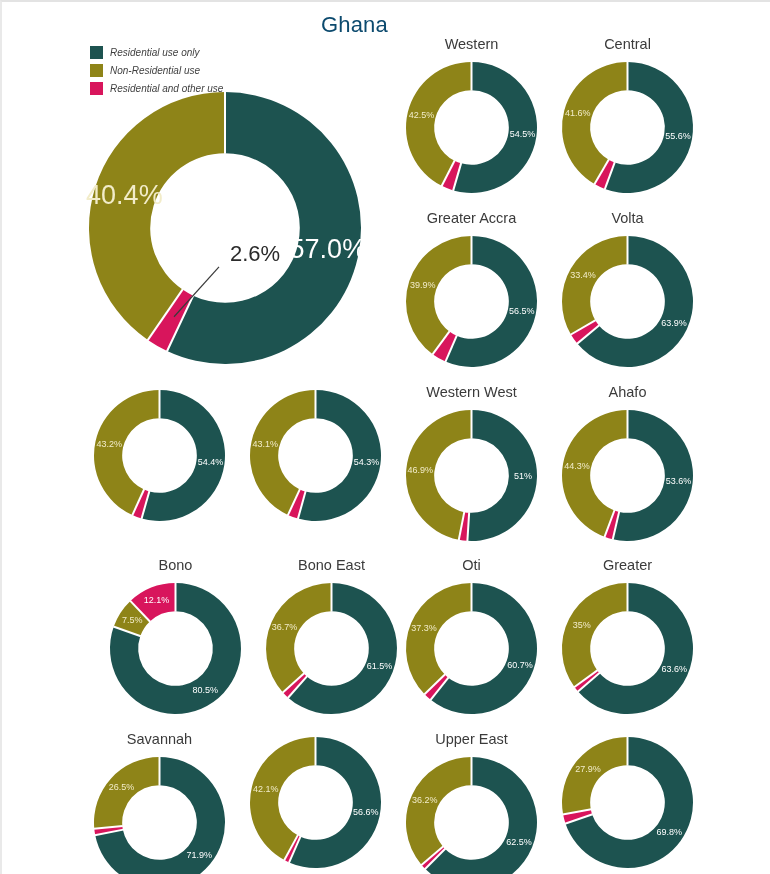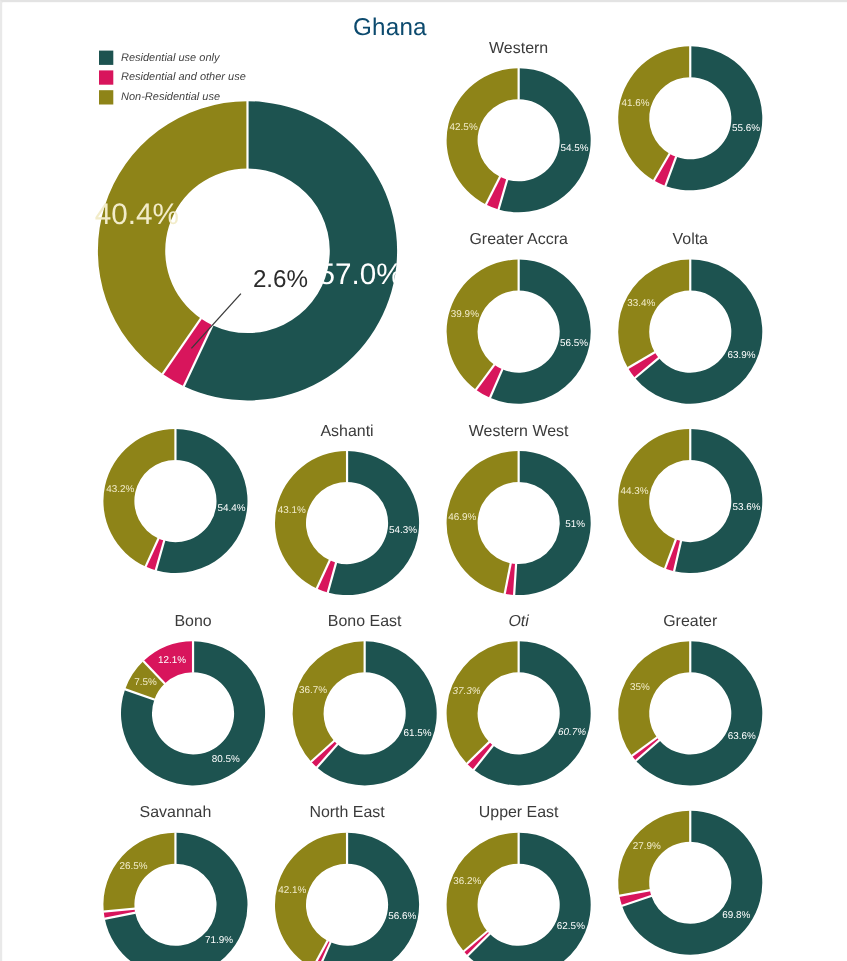--- a/index.html
+++ b/index.html
@@ -137,26 +137,26 @@
 
   <div class="main-panel">
     <div class="main-title">Ghana</div>
 
     <div class="legend" id="legend">
         <div class="legend-row">
           <span class="legend-swatch" style="background: rgb(29, 83, 80);"></span>
           <span class="legend-label">Residential use only</span>
         </div>
         <div class="legend-row">
+          <span class="legend-swatch" style="background: rgb(142, 132, 24);"></span>
+          <span class="legend-label">Non-Residential use</span>
+        </div>
+        <div class="legend-row">
           <span class="legend-swatch" style="background: rgb(216, 21, 92);"></span>
           <span class="legend-label">Residential and other use</span>
-        </div>
-        <div class="legend-row">
-          <span class="legend-swatch" style="background: rgb(142, 132, 24);"></span>
-          <span class="legend-label">Non-Residential use</span>
         </div>
       </div>
 
     <div class="main-donut-wrap" id="main-donut">
         <svg width="272" height="272" viewBox="0 0 272 272">
           <path d="M 136 0 A 136 136 0 1 1 78.09401634715016 259.0564791353787 L 104.15170899093259 203.6810635244583 A 74.80000000000001 74.80000000000001 0 1 0 136 61.19999999999999 Z" fill="#1d5350"></path>
           <path d="M 78.09401634715016 259.0564791353787 A 136 136 0 0 1 58.8514229187611 248.00043327746613 L 93.5682826053186 197.60023830260639 A 74.80000000000001 74.80000000000001 0 0 0 104.15170899093259 203.6810635244583 Z" fill="#d8155c"></path>
           <path d="M 58.8514229187611 248.00043327746613 A 136 136 0 0 1 135.99999999999997 0 L 136 61.19999999999999 A 74.80000000000001 74.80000000000001 0 0 0 93.5682826053186 197.60023830260639 Z" fill="#8e8418"></path>
           <line x1="136" y1="61.69999999999999" x2="136" y2="-0.5" class="sep" stroke-width="2.6"></line>
           <line x1="104.36459863671513" y1="203.22864999822528" x2="77.88112670136763" y2="259.5088926616117" class="sep" stroke-width="2.6"></line>
@@ -179,20 +179,21 @@
             <path d="M 35.76362226705966 123.86092733433809 A 65.5 65.5 0 0 1 65.49999999999999 0 L 65.5 28.165000000000006 A 37.334999999999994 37.334999999999994 0 0 0 48.55026469222401 98.7657285805727 Z" fill="#8e8418"></path>
             <line x1="65.5" y1="28.665000000000006" x2="65.5" y2="-0.5" class="sep" stroke-width="1.8"></line>
             <line x1="55.22336260904499" y1="100.87241791191019" x2="47.08658700141086" y2="128.87938325467826" class="sep" stroke-width="1.8"></line>
             <line x1="48.777259942093785" y1="98.32022531847852" x2="35.536627017189886" y2="124.30643059643226" class="sep" stroke-width="1.8"></line>
             <text x="116.4045414206411" y="72.74478909315066" class="lbl lbl-on-teal" font-size="9">54.5%</text>
             <text x="15.503169617952466" y="53.49682300393897" class="lbl lbl-on-olive" font-size="9">42.5%</text>
           </svg>
         </div>
       </div>
       <div class="small-cell" style="left: 548px; top: 4px;">
+        <div class="small-title">Central</div>
         <div class="small-donut-wrap">
           <svg width="131" height="131" viewBox="0 0 131 131">
             <path d="M 65.5 0 A 65.5 65.5 0 1 1 42.9258885320691 126.98706767632873 L 52.63275646327939 100.54762857550739 A 37.334999999999994 37.334999999999994 0 1 0 65.5 28.165000000000006 Z" fill="#1d5350"></path>
             <path d="M 42.9258885320691 126.98706767632873 A 65.5 65.5 0 0 1 32.51268029285767 122.08698382613072 L 46.697227766928876 97.75458078089451 A 37.334999999999994 37.334999999999994 0 0 0 52.63275646327939 100.54762857550739 Z" fill="#d8155c"></path>
             <path d="M 32.51268029285767 122.08698382613072 A 65.5 65.5 0 0 1 65.49999999999999 0 L 65.5 28.165000000000006 A 37.334999999999994 37.334999999999994 0 0 0 46.697227766928876 97.75458078089451 Z" fill="#8e8418"></path>
             <line x1="65.5" y1="28.665000000000006" x2="65.5" y2="-0.5" class="sep" stroke-width="1.8"></line>
             <line x1="52.80507792486665" y1="100.07826164668043" x2="42.75356707048185" y2="127.45643460515568" class="sep" stroke-width="1.8"></line>
             <line x1="46.94903936774675" y1="97.32261907229808" x2="32.260868692039786" y2="122.51894553472714" class="sep" stroke-width="1.8"></line>
             <text x="116.12383667065541" y="74.49924813486126" class="lbl lbl-on-teal" font-size="9">55.6%</text>
             <text x="15.862489585290149" y="52.08818185033921" class="lbl lbl-on-olive" font-size="9">41.6%</text>
@@ -237,21 +238,20 @@
             <path d="M 38.35839944493988 125.11194107986721 A 65.5 65.5 0 0 1 65.49999999999999 0 L 65.5 28.165000000000006 A 37.334999999999994 37.334999999999994 0 0 0 50.029287683615735 99.4788064155243 Z" fill="#8e8418"></path>
             <line x1="65.5" y1="28.665000000000006" x2="65.5" y2="-0.5" class="sep" stroke-width="1.8"></line>
             <line x1="55.445815455219325" y1="100.93628928287347" x2="47.48517225585653" y2="128.99382632468166" class="sep" stroke-width="1.8"></line>
             <line x1="50.236475474112375" y1="99.02375343018181" x2="38.15121165444324" y2="125.56699406520971" class="sep" stroke-width="1.8"></line>
             <text x="116.42705035575756" y="72.58483227127738" class="lbl lbl-on-teal" font-size="9">54.4%</text>
             <text x="15.251316256432418" y="54.59912442558276" class="lbl lbl-on-olive" font-size="9">43.2%</text>
           </svg>
         </div>
       </div>
       <div class="small-cell" style="left: 236px; top: 352px;">
-        <div class="small-title">Ashanti</div>
         <div class="small-donut-wrap">
           <svg width="131" height="131" viewBox="0 0 131 131">
             <path d="M 65.5 0 A 65.5 65.5 0 1 1 48.01791969951546 128.62390092799563 L 55.53521422872381 101.48062352895752 A 37.334999999999994 37.334999999999994 0 1 0 65.5 28.165000000000006 Z" fill="#1d5350"></path>
             <path d="M 48.01791969951546 128.62390092799563 A 65.5 65.5 0 0 1 37.98438478902671 124.94022980744317 L 49.81609932974523 99.3809309902426 A 37.334999999999994 37.334999999999994 0 0 0 55.53521422872381 101.48062352895752 Z" fill="#d8155c"></path>
             <path d="M 37.98438478902671 124.94022980744317 A 65.5 65.5 0 0 1 65.49999999999999 0 L 65.5 28.165000000000006 A 37.334999999999994 37.334999999999994 0 0 0 49.81609932974523 99.3809309902426 Z" fill="#8e8418"></path>
             <line x1="65.5" y1="28.665000000000006" x2="65.5" y2="-0.5" class="sep" stroke-width="1.8"></line>
             <line x1="55.668665223384" y1="100.99876168981251" x2="47.884468704855266" y2="129.10576276714065" class="sep" stroke-width="1.8"></line>
             <line x1="50.02614219395113" y1="98.92718877797205" x2="37.77434192482081" y2="125.39397201971373" class="sep" stroke-width="1.8"></line>
             <text x="116.4490566614471" y="72.42480552496983" class="lbl lbl-on-teal" font-size="9">54.3%</text>
             <text x="15.2858102778333" y="54.44131758317261" class="lbl lbl-on-olive" font-size="9">43.1%</text>
@@ -267,20 +267,21 @@
             <path d="M 52.822509842668666 129.7614288925384 A 65.5 65.5 0 0 1 65.49999999999999 0 L 65.5 28.165000000000006 A 37.334999999999994 37.334999999999994 0 0 0 58.27383061032114 102.12901446874687 Z" fill="#8e8418"></path>
             <line x1="65.5" y1="28.665000000000006" x2="65.5" y2="-0.5" class="sep" stroke-width="1.8"></line>
             <line x1="63.18711121313775" y1="102.26231454165537" x2="61.35582571106533" y2="131.36976407626594" class="sep" stroke-width="1.8"></line>
             <line x1="58.37060534434657" y1="101.6384692100252" x2="52.725735108643235" y2="130.25197415126004" class="sep" stroke-width="1.8"></line>
             <text x="116.892128567605" y="67.11506270489966" class="lbl lbl-on-teal" font-size="9">51%</text>
             <text x="14.326146852057143" y="60.500393991245055" class="lbl lbl-on-olive" font-size="9">46.9%</text>
           </svg>
         </div>
       </div>
       <div class="small-cell" style="left: 548px; top: 352px;">
+        <div class="small-title">Ahafo</div>
         <div class="small-donut-wrap">
           <svg width="131" height="131" viewBox="0 0 131 131">
             <path d="M 65.5 0 A 65.5 65.5 0 1 1 50.81026515781553 129.3315101675208 L 57.12685113995485 101.88396079548684 A 37.334999999999994 37.334999999999994 0 1 0 65.5 28.165000000000006 Z" fill="#1d5350"></path>
             <path d="M 50.81026515781553 129.3315101675208 A 65.5 65.5 0 0 1 42.54000202747251 126.84401758200659 L 52.41280115565934 100.46609002174375 A 37.334999999999994 37.334999999999994 0 0 0 57.12685113995485 101.88396079548684 Z" fill="#d8155c"></path>
             <path d="M 42.54000202747251 126.84401758200659 A 65.5 65.5 0 0 1 65.49999999999999 0 L 65.5 28.165000000000006 A 37.334999999999994 37.334999999999994 0 0 0 52.41280115565934 100.46609002174375 Z" fill="#8e8418"></path>
             <line x1="65.5" y1="28.665000000000006" x2="65.5" y2="-0.5" class="sep" stroke-width="1.8"></line>
             <line x1="57.23898652042954" y1="101.39669735909357" x2="50.69812977734084" y2="129.8187736039141" class="sep" stroke-width="1.8"></line>
             <line x1="52.58806831575497" y1="99.99781507836965" x2="42.36473486737688" y2="127.31229252538068" class="sep" stroke-width="1.8"></line>
             <text x="116.58900955866253" y="71.30279316923225" class="lbl lbl-on-teal" font-size="9">53.6%</text>
             <text x="14.904685073082526" y="56.34175706284001" class="lbl lbl-on-olive" font-size="9">44.3%</text>
@@ -311,21 +312,21 @@
             <path d="M 22.184072821300788 114.63227506079508 A 65.5 65.5 0 0 1 16.91591388561259 109.42990526315518 L 37.80707091479918 90.54004599999844 A 37.334999999999994 37.334999999999994 0 0 0 40.80992150814146 93.5053967846532 Z" fill="#d8155c"></path>
             <path d="M 16.91591388561259 109.42990526315518 A 65.5 65.5 0 0 1 65.49999999999999 0 L 65.5 28.165000000000006 A 37.334999999999994 37.334999999999994 0 0 0 37.80707091479918 90.54004599999844 Z" fill="#8e8418"></path>
             <line x1="65.5" y1="28.665000000000006" x2="65.5" y2="-0.5" class="sep" stroke-width="1.8"></line>
             <line x1="41.140577440803284" y1="93.13034124983797" x2="21.853416888638968" y2="115.00733059561031" class="sep" stroke-width="1.8"></line>
             <line x1="38.17794180116855" y1="90.20470321173008" x2="16.545042999243222" y2="109.76524805142353" class="sep" stroke-width="1.8"></line>
             <text x="113.59819345519469" y="83.67479278001996" class="lbl lbl-on-teal" font-size="9">61.5%</text>
             <text x="18.505901749333454" y="44.63581931019819" class="lbl lbl-on-olive" font-size="9">36.7%</text>
           </svg>
         </div>
       </div>
-      <div class="small-cell" style="left: 392px; top: 525px; font-style: italic;">
+      <div class="small-cell" style="left: 392px; top: 525px;">
         <div class="small-title">Oti</div>
         <div class="small-donut-wrap">
           <svg width="131" height="131" viewBox="0 0 131 131">
             <path d="M 65.5 0 A 65.5 65.5 0 1 1 24.707400378028645 116.74659809276653 L 42.24821821547633 94.71056091287691 A 37.334999999999994 37.334999999999994 0 1 0 65.5 28.165000000000006 Z" fill="#1d5350"></path>
             <path d="M 24.707400378028645 116.74659809276653 A 65.5 65.5 0 0 1 18.606160362070078 111.22983494407248 L 38.77051140637995 91.5660059181213 A 37.334999999999994 37.334999999999994 0 0 0 42.24821821547633 94.71056091287691 Z" fill="#d8155c"></path>
             <path d="M 18.606160362070078 111.22983494407248 A 65.5 65.5 0 0 1 65.49999999999999 0 L 65.5 28.165000000000006 A 37.334999999999994 37.334999999999994 0 0 0 38.77051140637995 91.5660059181213 Z" fill="#8e8418"></path>
             <line x1="65.5" y1="28.665000000000006" x2="65.5" y2="-0.5" class="sep" stroke-width="1.8"></line>
             <line x1="42.55961210572039" y1="94.31936550758863" x2="24.396006487784582" y2="117.13779349805482" class="sep" stroke-width="1.8"></line>
             <line x1="39.12847964789086" y1="91.21692320862456" x2="18.24819212055916" y2="111.57891765356922" class="sep" stroke-width="1.8"></line>
             <text x="114.03973780747242" y="82.46034079350505" class="lbl lbl-on-teal" font-size="9">60.7%</text>
@@ -357,21 +358,20 @@
             <path d="M 0.29069131849824714 71.66409452236266 A 65.5 65.5 0 0 1 65.49999999999999 0 L 65.5 28.165000000000006 A 37.334999999999994 37.334999999999994 0 0 0 28.330694051544008 69.01353387774671 Z" fill="#8e8418"></path>
             <line x1="65.5" y1="28.665000000000006" x2="65.5" y2="-0.5" class="sep" stroke-width="1.8"></line>
             <line x1="29.361530789974793" y1="72.62939465565341" x2="0.7480258487399425" y2="78.27426489135675" class="sep" stroke-width="1.8"></line>
             <line x1="28.82847503384555" y1="68.96647972108745" x2="-0.20708966380328775" y2="71.71114867902192" class="sep" stroke-width="1.8"></line>
             <text x="105.22063389240658" y="98.1501232683033" class="lbl lbl-on-teal" font-size="9">71.9%</text>
             <text x="27.470018173937326" y="30.895379086611243" class="lbl lbl-on-olive" font-size="9">26.5%</text>
           </svg>
         </div>
       </div>
       <div class="small-cell" style="left: 236px; top: 699px;">
-        <div class="small-title">North East</div>
         <div class="small-donut-wrap">
           <svg width="131" height="131" viewBox="0 0 131 131">
             <path d="M 65.5 0 A 65.5 65.5 0 1 1 39.109628460755076 125.4482968066701 L 50.457488222630396 99.67052917980195 A 37.334999999999994 37.334999999999994 0 1 0 65.5 28.165000000000006 Z" fill="#1d5350"></path>
             <path d="M 39.109628460755076 125.4482968066701 A 65.5 65.5 0 0 1 34.306397659749976 123.09521831748143 L 47.71964666605749 98.32927444096441 A 37.334999999999994 37.334999999999994 0 0 0 50.457488222630396 99.67052917980195 Z" fill="#d8155c"></path>
             <path d="M 34.306397659749976 123.09521831748143 A 65.5 65.5 0 0 1 65.49999999999999 0 L 65.5 28.165000000000006 A 37.334999999999994 37.334999999999994 0 0 0 47.71964666605749 98.32927444096441 Z" fill="#8e8418"></path>
             <line x1="65.5" y1="28.665000000000006" x2="65.5" y2="-0.5" class="sep" stroke-width="1.8"></line>
             <line x1="50.658941440487226" y1="99.21290859349148" x2="38.908175242898245" y2="125.90591739298054" class="sep" stroke-width="1.8"></line>
             <line x1="47.95776576789146" y1="97.88961628586912" x2="34.06827855791601" y2="123.53487647257671" class="sep" stroke-width="1.8"></line>
             <text x="115.81618364815495" y="76.08494068642538" class="lbl lbl-on-teal" font-size="9">56.6%</text>
             <text x="15.657949558361395" y="52.869508559713424" class="lbl lbl-on-olive" font-size="9">42.1%</text>

